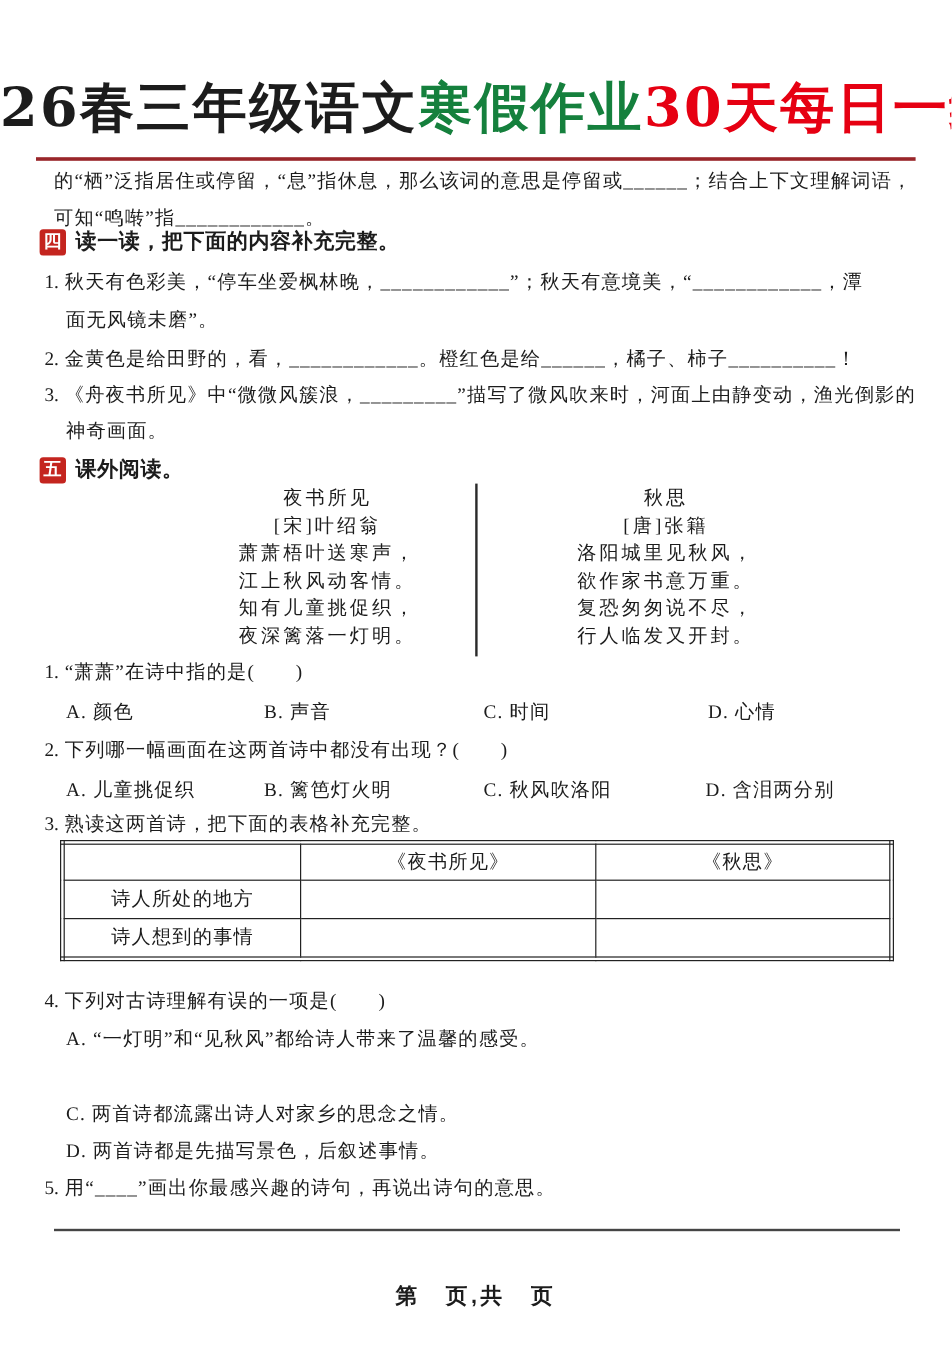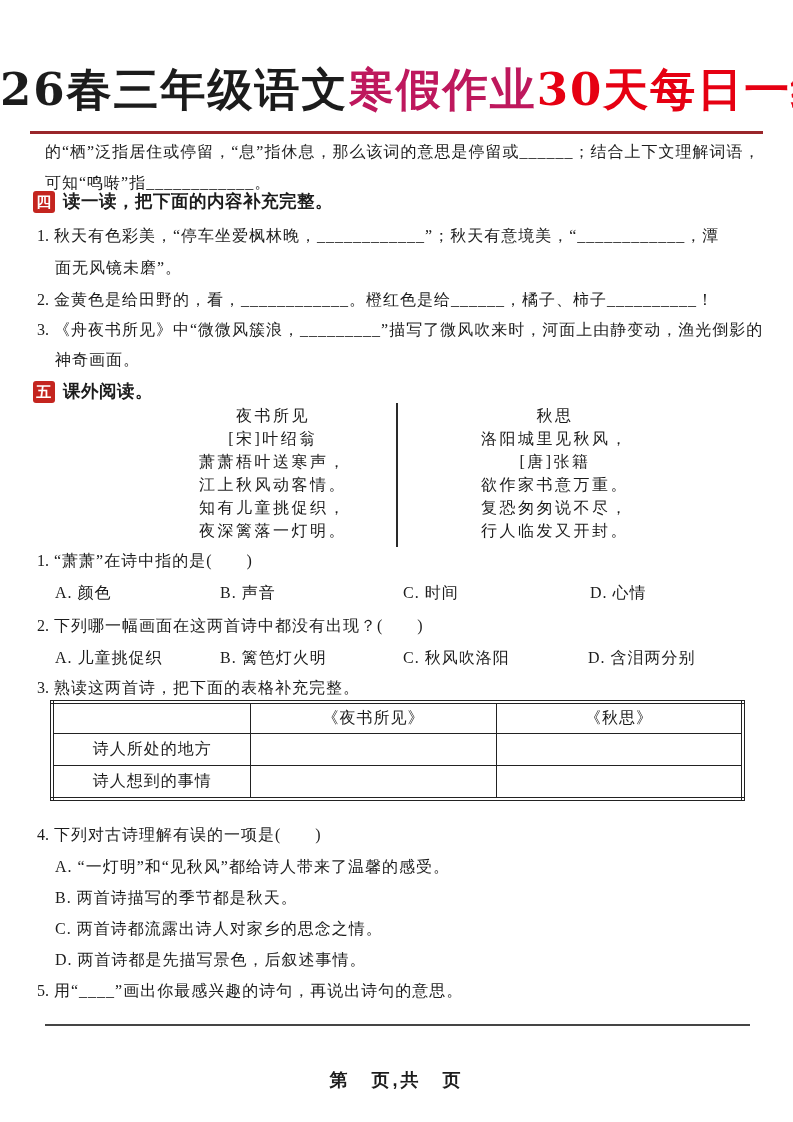--- a/index.html
+++ b/index.html
@@ -15,21 +15,21 @@
   
   .title{
     top:60px;left:0;width:100%;
     text-align:center;
     font-family:"DejaVu Serif","Liberation Serif",serif;
     font-weight:bold;
     font-size:45px;line-height:60px;
     letter-spacing:2px;
     white-space:nowrap;
   }
-  .title .t-blue{color:#be185d;}
+  .title .t-blue{color:#15803d;}
   .title .t-red{color:#e60012;}
   .rule{background:#99262a;height:3px;left:30px;width:733px;top:131px;}
   
   .line{
     font-size:16px;line-height:21px;
     letter-spacing:1px;
     white-space:nowrap;
   }
   .qline{left:37px;}
   .qline .num{display:inline-block;min-width:17px;letter-spacing:0;}
@@ -125,22 +125,22 @@
     <div>夜书所见</div>
     <div>[宋]叶绍翁</div>
     <div>萧萧梧叶送寒声，</div>
     <div>江上秋风动客情。</div>
     <div>知有儿童挑促织，</div>
     <div>夜深篱落一灯明。</div>
   </div>
   <div class="abs poem-divider"></div>
   <div class="abs poem" style="left:420px;top:404px;width:270px;">
     <div>秋思</div>
+    <div>[唐]张籍</div>
     <div>洛阳城里见秋风，</div>
-    <div>[唐]张籍</div>
     <div>欲作家书意万重。</div>
     <div>复恐匆匆说不尽，</div>
     <div>行人临发又开封。</div>
   </div>
 
   <div class="abs line qline" style="top:550px;">
     <span class="num">1.</span><span>“萧萧”在诗中指的是(　　)</span>
   </div>
   <div class="abs" style="top:583px;left:0;width:793px;height:22px;">
     <span class="opt" style="left:55px;">A. 颜色</span>
@@ -186,21 +186,20 @@
         <td></td>
         <td></td>
       </tr>
     </tbody>
   </table>
 
   <div class="abs line qline" style="top:824px;">
     <span class="num">4.</span><span>下列对古诗理解有误的一项是(　　)</span>
   </div>
   <div class="abs line wrapline" style="top:856px;">A. “一灯明”和“见秋风”都给诗人带来了温馨的感受。</div>
-  <div class="abs line wrapline" style="top:887px;">B. 两首诗描写的季节都是秋天。</div>
   <div class="abs line wrapline" style="top:918px;">C. 两首诗都流露出诗人对家乡的思念之情。</div>
   <div class="abs line wrapline" style="top:949px;">D. 两首诗都是先描写景色，后叙述事情。</div>
 
   <div class="abs line qline" style="top:980px;">
     <span class="num">5.</span><span>用“____”画出你最感兴趣的诗句，再说出诗句的意思。</span>
   </div>
 
   <div class="abs footer-rule"></div>
   <div class="abs footer">第　页,共　页</div>
 

